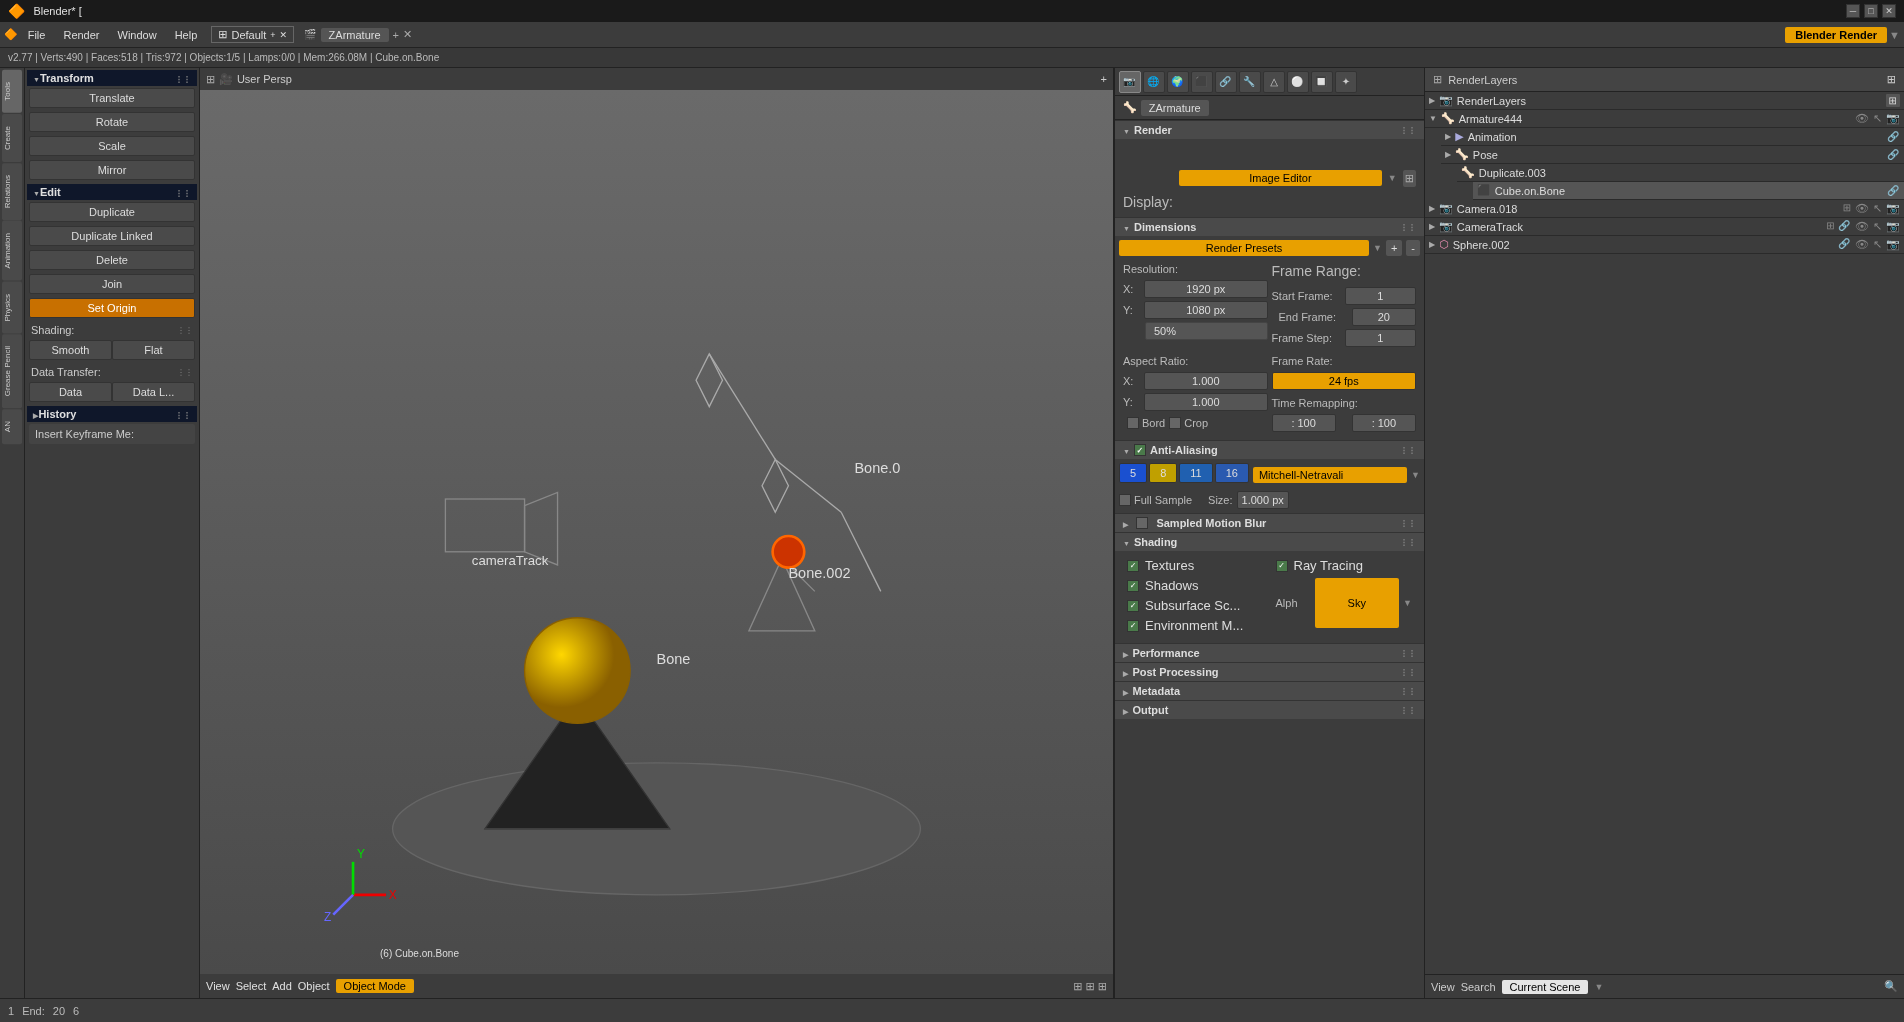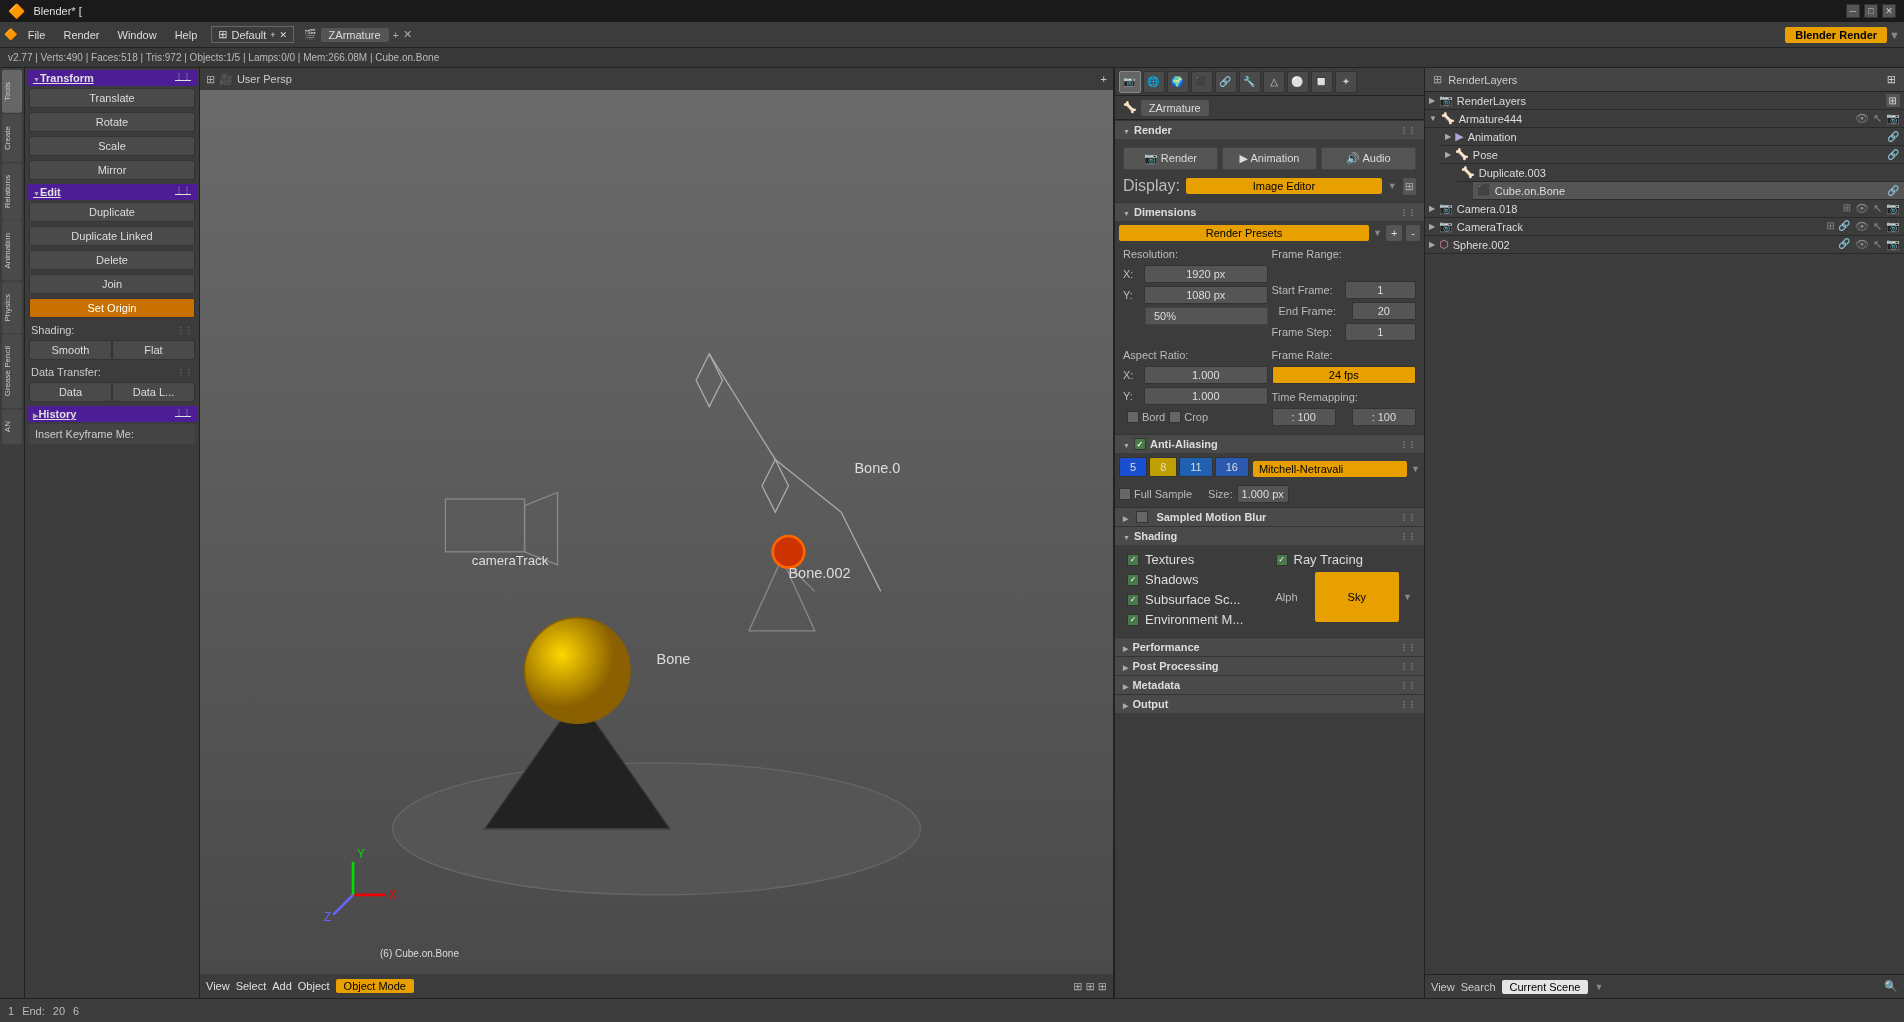--- a/index.html
+++ b/index.html
@@ -118,30 +118,29 @@
       background: #3c3c3c;
       border-right: 1px solid #222;
       overflow-y: auto;
       padding: 2px;
     }
 
     .panel-section {
       margin-bottom: 2px;
     }
     .panel-header {
-      background: #4c1d95;
+      background: #0f172a;
       padding: 2px 6px;
       font-size: 11px;
       font-weight: bold;
       color: #e0e0e0;
       display: flex;
-      align-items: flex-start;
+      align-items: flex-end;
       justify-content: space-between;
       cursor: pointer;
-      text-decoration: underline;
     }
 
     .btn-row {
       display: flex;
       gap: 2px;
       padding: 2px 2px;
     }
     .tool-btn {
       flex: 1;
       background: #4a4a4a;
@@ -319,21 +318,21 @@
       cursor: pointer;
       border-radius: 2px;
     }
 
     .display-row {
       display: flex;
       align-items: center;
       padding: 3px 4px;
       gap: 6px;
     }
-    .display-label { color: #bbb; font-size: 16px; min-width: 50px; }
+    .display-label { color: #bbb; font-size: 14px; min-width: 50px; margin-top: 48px; }
     .display-val {
       flex: 1;
       background: #e8a000;
       color: #000;
       padding: 2px 8px;
       font-size: 11px;
       border-radius: 2px;
       text-align: center;
     }
 
@@ -779,34 +778,20 @@
     </div>
 
     <div class="prop-content">
 
       <div class="section-header">
         <span class="tri-down"></span>
         <span>Render</span>
         <span style="margin-left:auto;font-size:8px;color:#888;">⋮⋮</span>
       </div>
       <div class="section-body">
-        <div class="render-btn-row">
-          <div class="render-btn">
-            <span>📷</span>
-            <span>Render</span>
-          </div>
-          <div class="render-btn">
-            <span>▶</span>
-            <span>Animation</span>
-          </div>
-          <div class="render-btn">
-            <span>🔊</span>
-            <span>Audio</span>
-          </div>
-        </div>
         <div class="display-row">
           <span class="display-label">Display:</span>
           <div class="display-val">Image Editor</div>
           <span style="font-size:9px;color:#888;">▼</span>
           <span style="font-size:11px;color:#aaa;background:#555;padding:2px;border-radius:2px;">⊞</span>
         </div>
       </div>
 
       <div class="section-header">
         <span class="tri-down"></span>
@@ -829,21 +814,21 @@
               <span class="res-label">X:</span>
               <div class="res-input">1920 px</div>
             </div>
             <div class="res-row">
               <span class="res-label">Y:</span>
               <div class="res-input">1080 px</div>
             </div>
             <div class="pct-btn">50%</div>
           </div>
           <div class="res-group">
-            <div style="color:#bbb;font-size:11px;margin-bottom:18px;">Frame Range:</div>
+            <div style="color:#bbb;font-size:14px;margin-bottom:5px;">Frame Range:</div>
             <div class="res-row">
               <span class="res-label" style="min-width:70px;">Start Frame:</span>
               <div class="res-input" style="min-width:30px;">1</div>
             </div>
             <div class="res-row">
               <span class="res-label" style="min-width:70px;margin-left:7px;">End Frame:</span>
               <div class="res-input" style="min-width:30px;">20</div>
             </div>
             <div class="res-row">
               <span class="res-label" style="min-width:70px;">Frame Step:</span>

